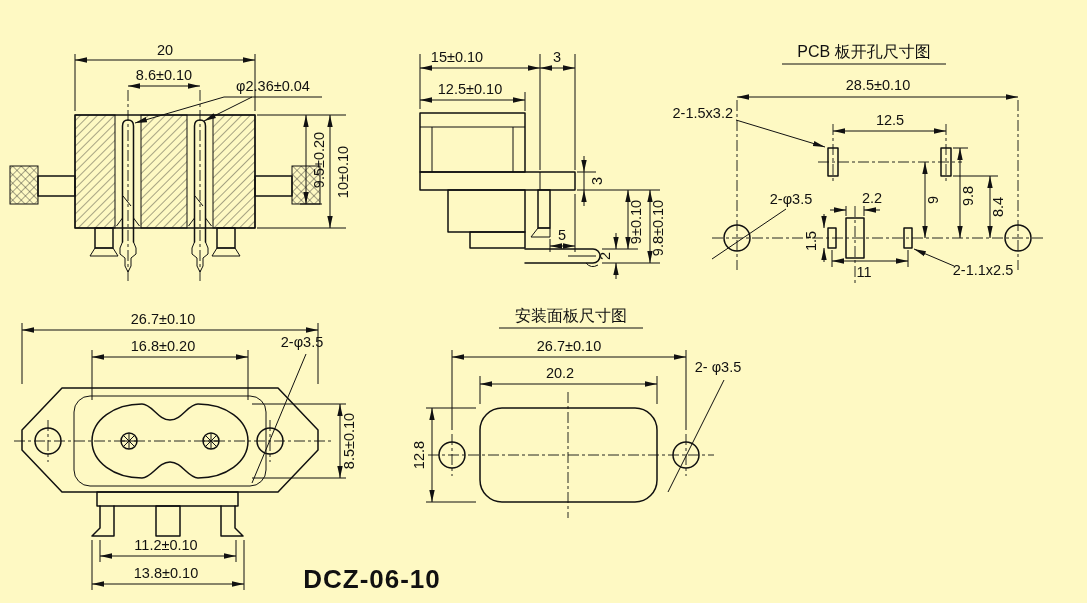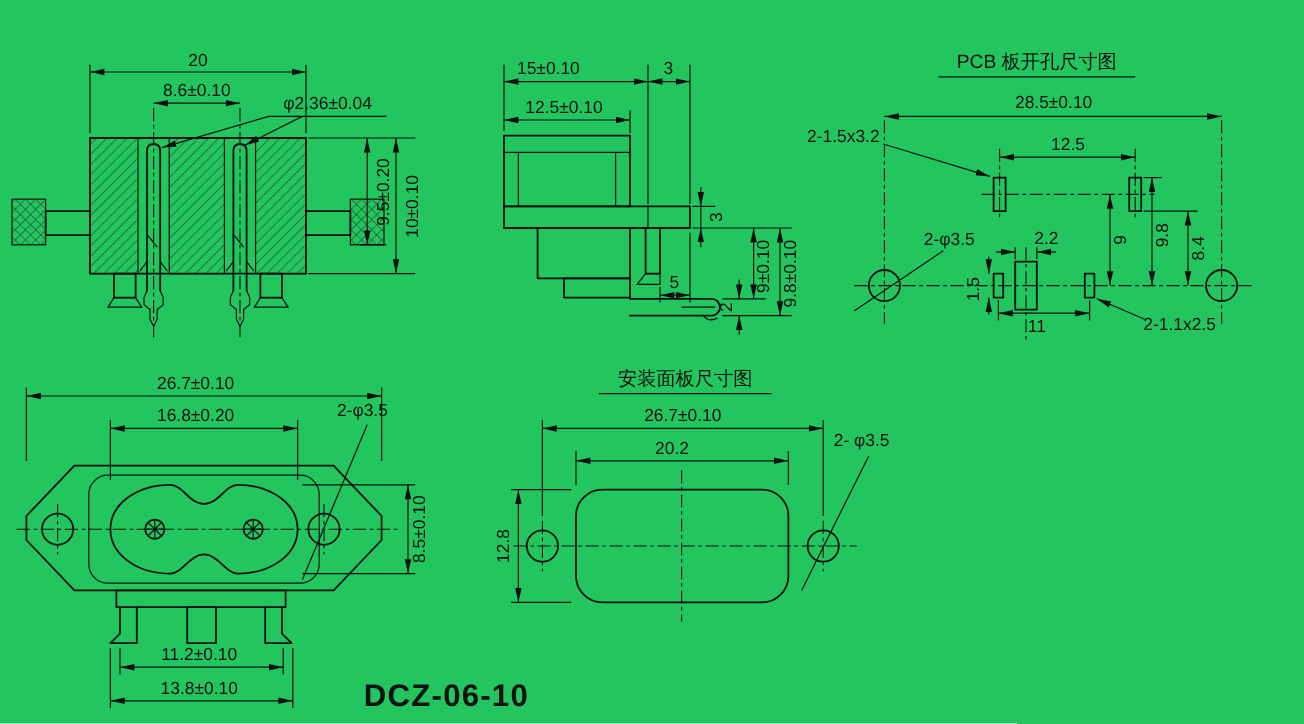--- a/index.html
+++ b/index.html
@@ -1,16 +1,16 @@
 <!DOCTYPE html>
 <html><head>
 <meta charset="utf-8">
 <style>
   html,body{margin:0;padding:0;background:#ffffff;}
-  .sheet{width:1087px;height:603px;background:#22c55e;position:relative;overflow:hidden;}
+  .sheet{width:1087px;height:603px;background:#fef9c3;position:relative;overflow:hidden;}
   svg{display:block;}
   svg text{font-family:"Liberation Sans","DejaVu Sans",sans-serif;font-size:14.5px;fill:#111;}
   svg text.cjk{font-size:16px;}
   svg text.pn{font-size:26px;font-weight:bold;letter-spacing:1px;}
   .part{fill:none;stroke:#111;stroke-width:1.5;stroke-linejoin:round;stroke-linecap:round;}
   .thin{fill:none;stroke:#111;stroke-width:1;}
   .dim{stroke:#111;stroke-width:1;fill:none;}
   .cl{stroke:#111;stroke-width:0.9;fill:none;stroke-dasharray:11 3 3 3;}
   .hatchfill{fill:url(#hatch);stroke:#111;stroke-width:1;}
   .xhatchfill{fill:url(#xhatch);stroke:#111;stroke-width:1;}

